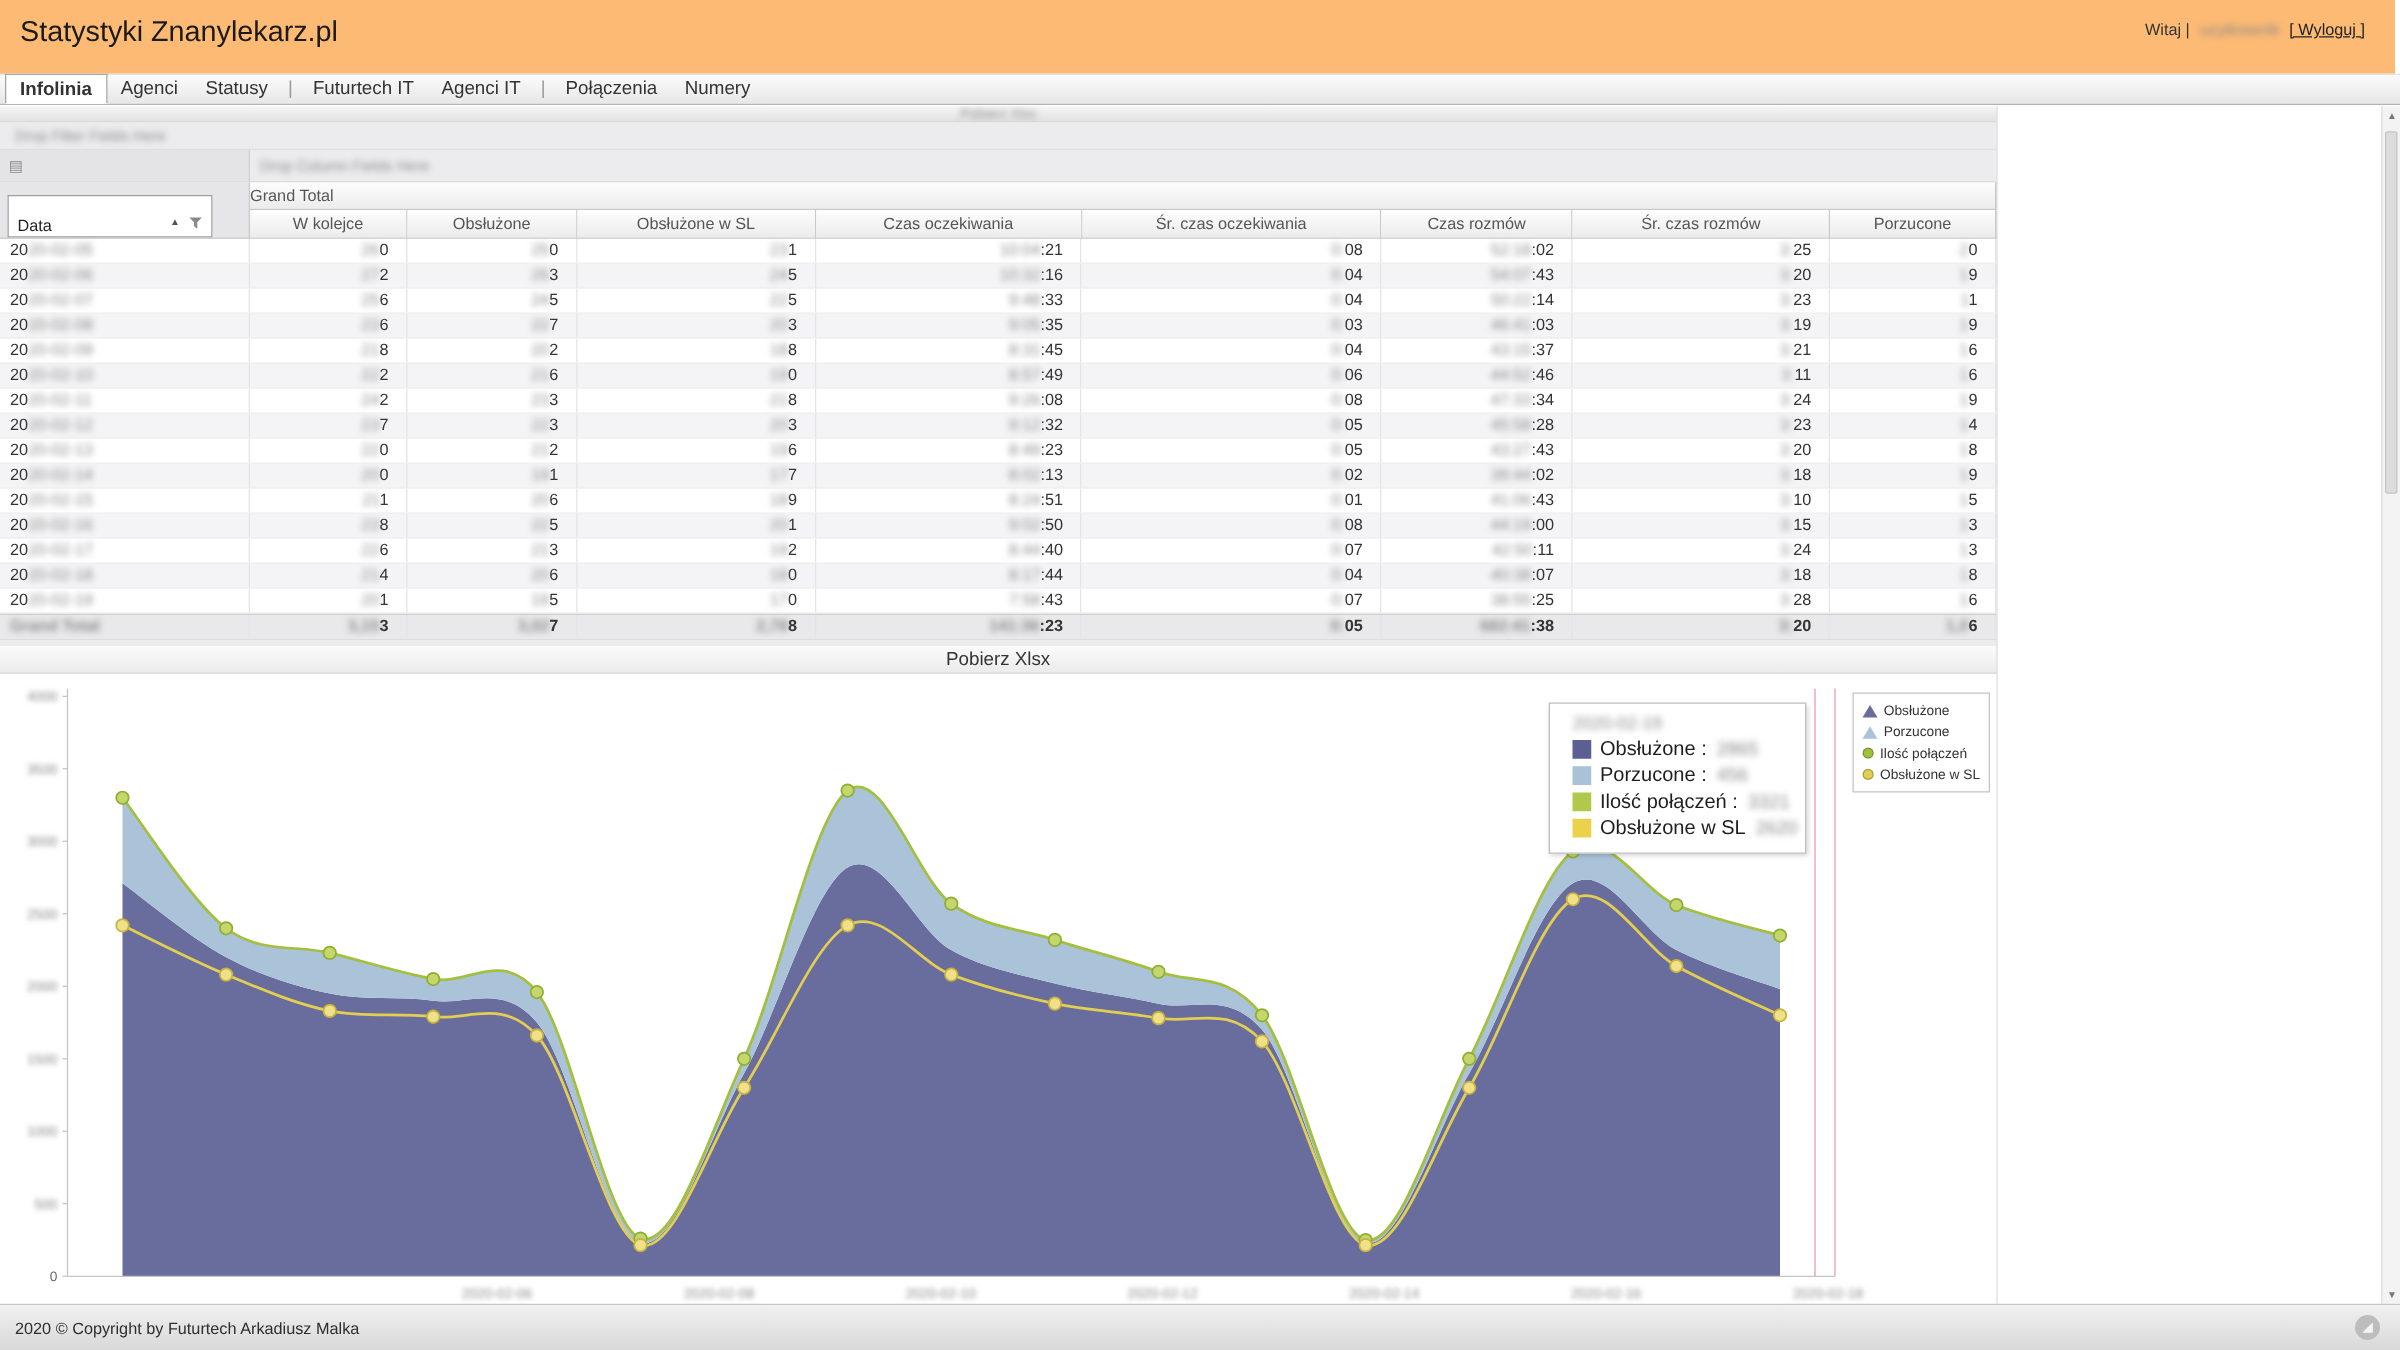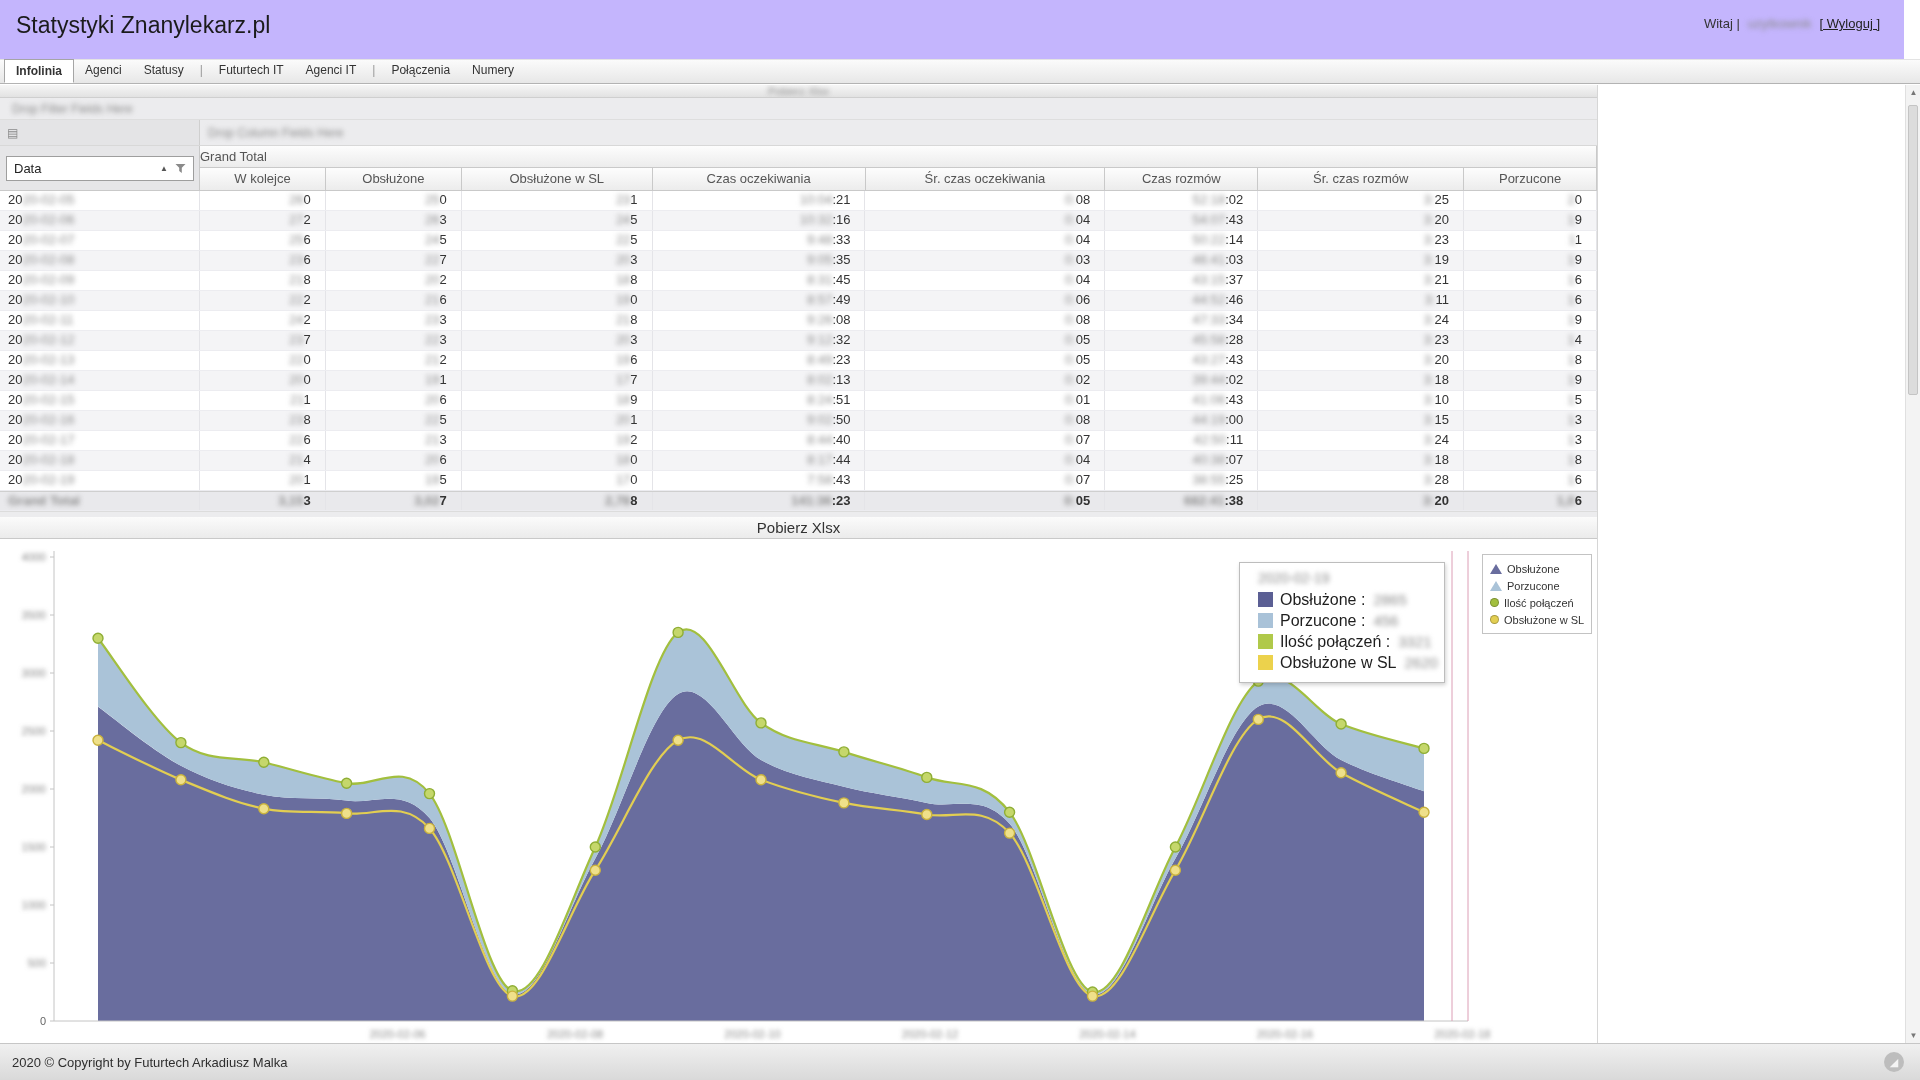--- a/index.html
+++ b/index.html
@@ -2,49 +2,49 @@
 <html><head>
 <meta charset="utf-8">
 <style>
   *{box-sizing:border-box;margin:0;padding:0}
   html,body{width:1920px;height:1080px;overflow:hidden;background:#fff;
     font-family:"Liberation Sans",sans-serif;color:#333;position:relative}
   .blur{filter:blur(2.4px);color:#8c8c8c}
   .vis{color:#333}
 
   
-  .header{position:absolute;top:0;left:0;right:16px;height:59px;background:#c4b5fd}
+  .header{position:absolute;top:0;left:0;right:4px;height:59px;background:#fdba74}
   .htitle{position:absolute;left:16px;top:12px;font-size:23px;color:#1b1b1b}
   .hright{position:absolute;right:24px;top:16px;font-size:13px;display:flex;align-items:flex-end;gap:8px}
   .logout{text-decoration:underline;cursor:pointer;color:#222}
 
   
   .tabbar{position:absolute;top:59px;left:0;right:0;height:25px;
     background:linear-gradient(#fbfbfb,#e7e7e7);border-top:1px solid #e3e3e3;
     border-bottom:1px solid #b3b3b3;display:flex;align-items:flex-end;padding-left:4px}
-  .tab{height:24px;line-height:23px;padding:0 11px;font-size:12px;color:#333;cursor:pointer}
+  .tab{height:24px;line-height:23px;padding:0 11px;font-size:15px;color:#333;cursor:pointer}
   .tab.active{background:#fff;border:1px solid #a5a5a5;border-bottom:1px solid #fff;font-weight:bold}
   .tab.sep{padding:0 5px;color:#999;cursor:default}
 
   
   .main{position:absolute;top:85px;left:0;width:1598px;bottom:37px;background:#fff;border-right:1px solid #d6d6d6}
   .topcut{height:13px;background:linear-gradient(#f6f6f6,#e2e2e2);border-bottom:1px solid #cfcfcf;
     text-align:center;font-size:11px;line-height:12px;overflow:hidden}
   .filterbar{height:22px;background:#ececee;border-bottom:1px solid #dedede;display:flex;
     align-items:center;padding-left:12px;font-size:12px}
   .colbar{height:26px;display:flex;background:#ececee;border-bottom:1px solid #d8d8d8}
   .colbar-left{width:200px;background:#e4e4e6;border-right:1px solid #cfcfcf;display:flex;align-items:center;padding-left:7px}
   .fieldsicon{color:#8a8a8a;font-size:12px}
   .colbar-label{align-self:center;padding-left:8px;font-size:12px}
 
   .headwrap{position:relative;height:45px}
   .lefthead{position:absolute;left:0;top:0;width:200px;height:45px;background:#e6e6e8;
     border-right:1px solid #c9c9c9;border-bottom:1px solid #c9c9c9}
-  .databox{position:absolute;left:6px;top:10px;width:188px;height:25px;background:#fff;
-    border:1px solid #9e9e9e;display:flex;align-items:center;padding:6px 7px;font-size:13px;color:#222;cursor:pointer}
+  .databox{position:absolute;left:6px;top:10px;width:164px;height:25px;background:#fff;
+    border:1px solid #9e9e9e;display:flex;padding:16px 7px;font-size:13px;color:#222;cursor:pointer}
   .sorticon{margin-left:auto;font-size:8px;color:#555;margin-right:7px}
   .gthead{margin-left:200px;height:22px;line-height:21px;text-align:left;font-size:13px;color:#555;
     background:linear-gradient(#fdfdfd,#ececec);border-bottom:1px solid #c9c9c9;border-right:1px solid #c9c9c9}
   .colheads{margin-left:200px;height:23px;display:flex}
   .hcell{background:linear-gradient(#fdfdfd,#ececec);border-right:1px solid #c9c9c9;border-bottom:1px solid #c9c9c9;
     font-size:13px;color:#555;text-align:center;line-height:22px;height:23px;white-space:nowrap;overflow:hidden}
 
   .prow{display:flex;height:20px;border-bottom:1px solid #ececf0;background:#fff}
   .prow.alt{background:#f4f4f6}
   .prow.gtrow{background:#e9e9ec;font-weight:bold;border-top:1px solid #cfcfcf}

